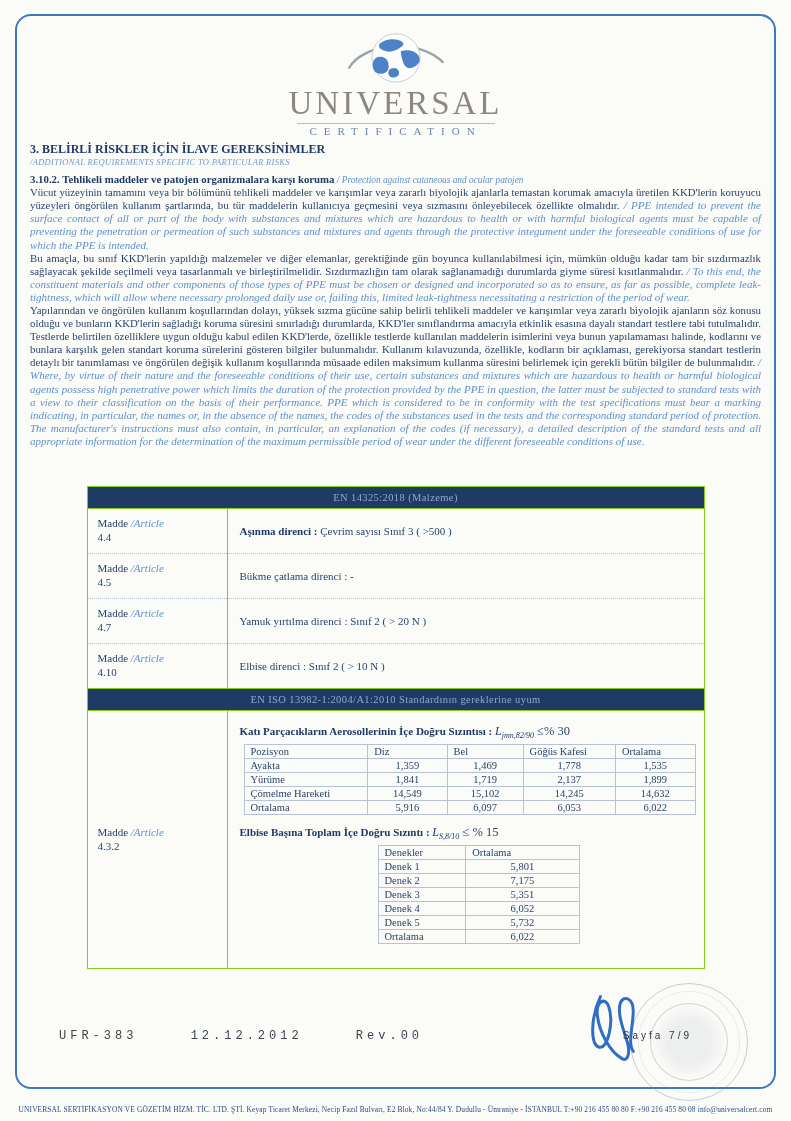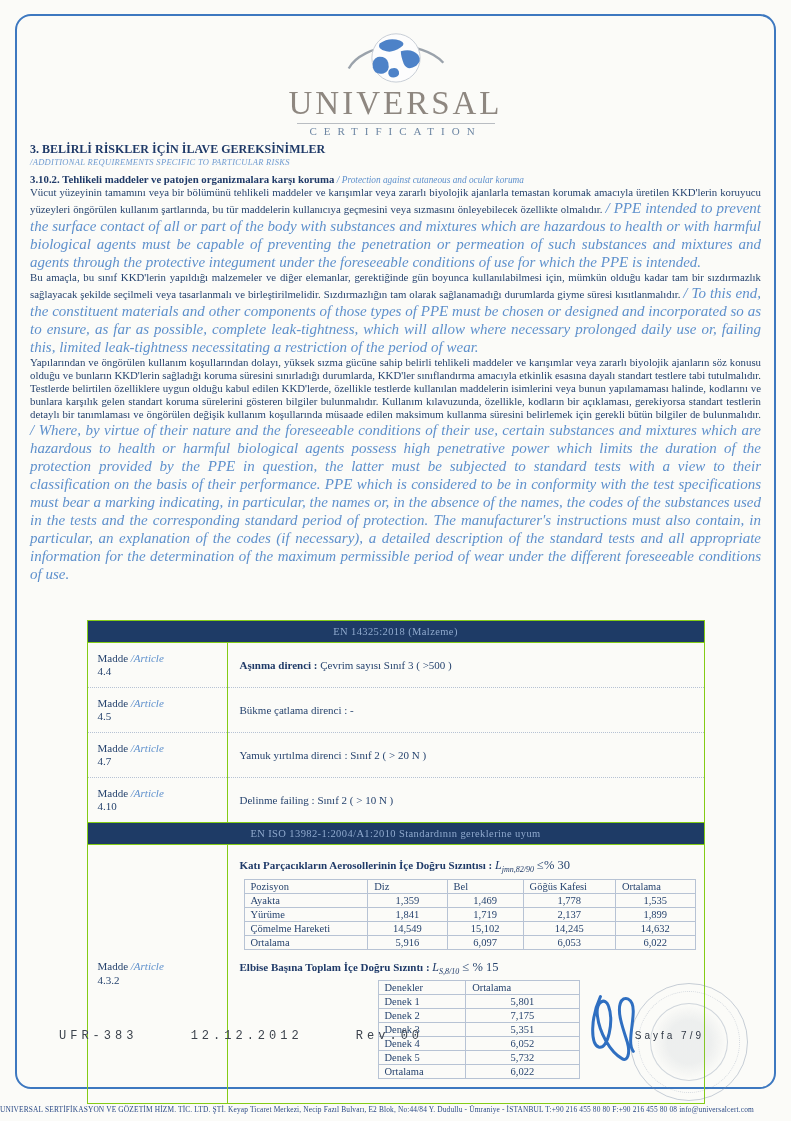--- a/index.html
+++ b/index.html
@@ -16,21 +16,21 @@
   .logo-rule { width:198px; height:1px; background:#b9bdc2; margin:3px auto 2px auto; }
   .logo-sub { font-size:11px; color:#6d86a3; letter-spacing:7px; }
 
   
   .sec-head { margin-top:5px; font-size:12px; font-weight:bold; color:#1f3a68; }
   .sec-head-en { font-size:8.5px; font-style:italic; color:#6f9bd1; letter-spacing:.3px; }
   .paras { margin-top:6px; font-size:10.8px; line-height:1.2; text-align:justify; }
   .clause-title-tr { font-weight:bold; color:#1f3a68; }
   .clause-title-en { font-style:italic; color:#5e90cc; font-size:9.3px; }
   .tr { color:#27446f; }
-  .en { color:#5e90cc; font-style:italic; font-size:15px; }
+  .en { color:#5e90cc; font-style:italic; font-size:11px; }
   p.para { margin:0; }
 
   .center-title { margin-top:12px; text-align:center; font-size:12px; color:#24426f; line-height:1.3; }
 
   
   table.main { width:618px; margin:10px auto 0 auto; border-collapse:collapse; font-size:11px; }
   table.main td { border:1px solid #84cc16; vertical-align:middle; }
   td.bar { background:#1e3b66; color:#8fa9cd; text-align:center; font-size:10.5px;
            letter-spacing:.4px; padding:5px 2px; border:1px solid #1e3b66; }
   td.art { width:157px; padding:7px 10px; line-height:1.25; }
@@ -58,33 +58,33 @@
   table.t1 td:nth-child(4){ width:104px; }
   table.t1 td:nth-child(5){ width:86px; }
   table.t2 { width:202px; margin-left:140px; }
   table.t2 td:nth-child(1){ width:88px; }
   table.t2 td:nth-child(2){ width:114px; }
 
   
   .footer-meta { position:absolute; left:42px; bottom:44px; font-family:Liberation Mono, monospace;
                  font-size:12px; color:#3c434d; letter-spacing:4px; }
   .footer-meta span { margin-right:42px; }
-  .page-no { position:absolute; right:70px; bottom:46px; font-family:"Liberation Sans", sans-serif;
+  .page-no { position:absolute; right:82px; bottom:46px; font-family:"Liberation Sans", sans-serif;
              font-size:10px; color:#2f3744; letter-spacing:3px; z-index:3; }
   .stamp { position:absolute; right:26px; bottom:-14px; width:118px; height:118px; z-index:1; }
   .stamp .ring-o { position:absolute; inset:0; border-radius:50%;
                    border:1.5px solid rgba(124,140,165,.42); }
   .stamp .ring-i { position:absolute; inset:20px; border-radius:50%;
                    border:1px solid rgba(124,140,165,.34);
                    background:radial-gradient(circle, rgba(140,155,175,.12) 0 40%, transparent 70%); }
   .stamp .ring-t { position:absolute; inset:8px; border-radius:50%;
                    border:1px dotted rgba(124,140,165,.30); }
   .signature { position:absolute; right:128px; bottom:16px; z-index:2; }
 
-  .address { position:absolute; left:0; bottom:7px; width:100%; 
+  .address { position:absolute; left:0; bottom:7px; width:100%; text-align:center;
              font-size:7.4px; color:#2b4a86; letter-spacing:.15px; }
 </style>
 </head>
 <body>
 
 <div class="frame">
   <div class="content">
 
     <div class="logo">
       <svg width="110" height="56" viewBox="0 0 110 58">
@@ -98,21 +98,21 @@
       <div class="logo-name">UNIVERSAL</div>
       <div class="logo-rule"></div>
       <div class="logo-sub">CERTIFICATION</div>
     </div>
 
     <div class="sec-head">3. BELİRLİ RİSKLER İÇİN İLAVE GEREKSİNİMLER</div>
     <div class="sec-head-en">/ADDITIONAL REQUIREMENTS SPECIFIC TO PARTICULAR RISKS</div>
 
     <div class="paras">
       <p class="para">
-        <span class="clause-title-tr">3.10.2. Tehlikeli maddeler ve patojen organizmalara karşı koruma</span><span class="clause-title-en"> / Protection against cutaneous and ocular koruma</span><br>
+        <span class="clause-title-tr">3.10.2. Tehlikeli maddeler ve patojen organizmalara karşı koruma</span><span class="clause-title-en"> / Protection against cutaneous and ocular patojen</span><br>
         <span class="tr">Vücut yüzeyinin tamamını veya bir bölümünü tehlikeli maddeler ve karışımlar veya zararlı biyolojik ajanlarla temastan korumak amacıyla üretilen KKD'lerin koruyucu yüzeyleri öngörülen kullanım şartlarında, bu tür maddelerin kullanıcıya geçmesini veya sızmasını önleyebilecek özellikte olmalıdır. </span><span class="en">/ PPE intended to prevent the surface contact of all or part of the body with substances and mixtures which are hazardous to health or with harmful biological agents must be capable of preventing the penetration or permeation of such substances and mixtures and agents through the protective integument under the foreseeable conditions of use for which the PPE is intended.</span>
       </p>
       <p class="para">
         <span class="tr">Bu amaçla, bu sınıf KKD'lerin yapıldığı malzemeler ve diğer elemanlar, gerektiğinde gün boyunca kullanılabilmesi için, mümkün olduğu kadar tam bir sızdırmazlık sağlayacak şekilde seçilmeli veya tasarlanmalı ve birleştirilmelidir. Sızdırmazlığın tam olarak sağlanamadığı durumlarda giyme süresi kısıtlanmalıdır. </span><span class="en">/ To this end, the constituent materials and other components of those types of PPE must be chosen or designed and incorporated so as to ensure, as far as possible, complete leak-tightness, which will allow where necessary prolonged daily use or, failing this, limited leak-tightness necessitating a restriction of the period of wear.</span>
       </p>
       <p class="para">
         <span class="tr">Yapılarından ve öngörülen kullanım koşullarından dolayı, yüksek sızma gücüne sahip belirli tehlikeli maddeler ve karışımlar veya zararlı biyolojik ajanların söz konusu olduğu ve bunların KKD'lerin sağladığı koruma süresini sınırladığı durumlarda, KKD'ler sınıflandırma amacıyla etkinlik esasına dayalı standart testlere tabi tutulmalıdır. Testlerde belirtilen özelliklere uygun olduğu kabul edilen KKD'lerde, özellikle testlerde kullanılan maddelerin isimlerini veya bunun yapılamaması halinde, kodlarını ve bunlara karşılık gelen standart koruma sürelerini gösteren bilgiler bulunmalıdır. Kullanım kılavuzunda, özellikle, kodların bir açıklaması, gerekiyorsa standart testlerin detaylı bir tanımlaması ve öngörülen değişik kullanım koşullarında müsaade edilen maksimum kullanma süresini belirlemek için gerekli bütün bilgiler de bulunmalıdır. </span><span class="en">/ Where, by virtue of their nature and the foreseeable conditions of their use, certain substances and mixtures which are hazardous to health or harmful biological agents possess high penetrative power which limits the duration of the protection provided by the PPE in question, the latter must be subjected to standard tests with a view to their classification on the basis of their performance. PPE which is considered to be in conformity with the test specifications must bear a marking indicating, in particular, the names or, in the absence of the names, the codes of the substances used in the tests and the corresponding standard period of protection. The manufacturer's instructions must also contain, in particular, an explanation of the codes (if necessary), a detailed description of the standard tests and all appropriate information for the determination of the maximum permissible period of wear under the different foreseeable conditions of use.</span>
       </p>
     </div>
 
@@ -151,21 +151,21 @@
         <td class="val">
           <span>Yamuk yırtılma direnci :</span><span> Sınıf 2 ( &gt; 20 N )</span>
         </td>
       </tr>
       <tr class="mrow">
         <td class="art">
           <span>Madde </span><span class="art-en">/Article</span><br>
           <span>4.10</span>
         </td>
         <td class="val">
-          <span>Delinme failing :</span><span> Sınıf 2 ( &gt; 10 N )</span>
+          <span>Elbise direnci :</span><span> Sınıf 2 ( &gt; 10 N )</span>
         </td>
       </tr>
       <tr>
         <td class="bar" colspan="2">EN ISO 13982-1:2004/A1:2010 Standardının gereklerine uyum</td>
       </tr>
       <tr>
         <td class="art-big">
           <span>Madde </span><span class="art-en">/Article</span><br>
           <span>4.3.2</span>
         </td>

